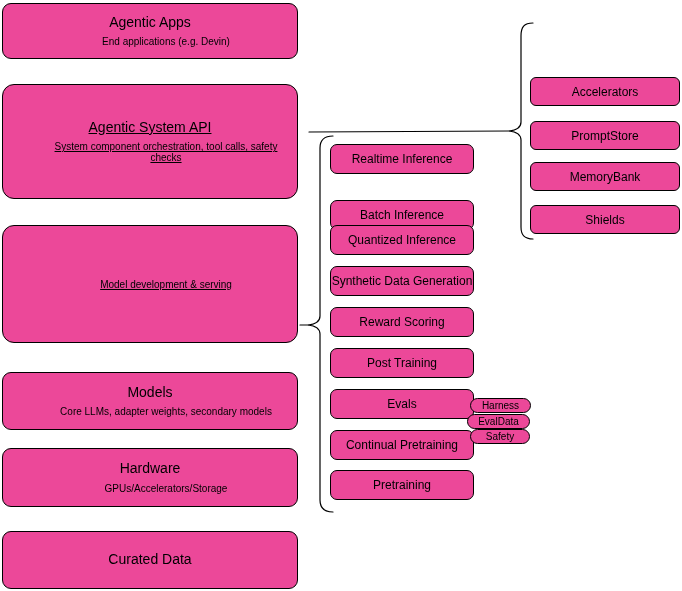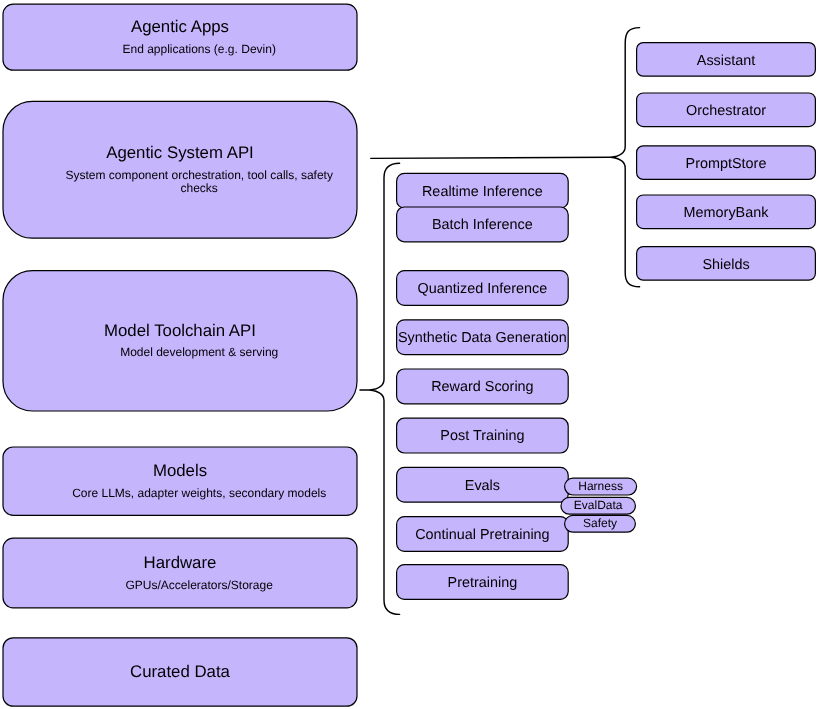--- a/index.html
+++ b/index.html
@@ -26,37 +26,38 @@
   }
   .wires path {
     fill: none;
     stroke: #000000;
     stroke-width: 1.2;
     stroke-linecap: round;
   }
   .box {
     position: absolute;
     box-sizing: border-box;
-    background: #c4b5fd;
+    background: #ec4899;
     border: 1px solid #000000;
     display: flex;
     flex-direction: column;
     align-items: center;
     justify-content: center;
     text-align: center;
   }
   .left-box {
     left: 2px;
     width: 296px;
     border-radius: 9px;
     gap: 6px;
     padding: 0 10px;
   }
   .left-box.big {
-    border-radius: 25px;
+    border-radius: 12px;
+    text-decoration: underline;
   }
   .left-box .title {
     font-size: 14px;
     line-height: 1.1;
   }
   .left-box .subtitle {
     font-size: 10px;
     line-height: 1.1;
     margin-left: 32px;
   }
@@ -99,42 +100,41 @@
     <div class="title">Agentic Apps</div>
     <div class="subtitle">End applications (e.g. Devin)</div>
   </div>
 
   <div class="box left-box big" style="top:84px;height:115px">
     <div class="title">Agentic System API</div>
     <div class="subtitle">System component orchestration, tool calls, safety checks</div>
   </div>
 
   <div class="box left-box big" style="top:225px;height:118px">
-    <div class="title">Model Toolchain API</div>
     <div class="subtitle">Model development &amp; serving</div>
   </div>
 
   <div class="box left-box" style="top:372px;height:58px">
     <div class="title">Models</div>
     <div class="subtitle">Core LLMs, adapter weights, secondary models</div>
   </div>
 
   <div class="box left-box" style="top:448px;height:59px">
     <div class="title">Hardware</div>
     <div class="subtitle">GPUs/Accelerators/Storage</div>
   </div>
 
   <div class="box left-box" style="top:531px;height:58px">
     <div class="title">Curated Data</div>
   </div>
 
   <div class="box mid-box" style="top:144px">
     <span>Realtime Inference</span>
   </div>
-  <div class="box mid-box" style="top:172px">
+  <div class="box mid-box" style="top:200px">
     <span>Batch Inference</span>
   </div>
   <div class="box mid-box" style="top:225px">
     <span>Quantized Inference</span>
   </div>
   <div class="box mid-box" style="top:266px">
     <span>Synthetic Data Generation</span>
   </div>
   <div class="box mid-box" style="top:307px">
     <span>Reward Scoring</span>
@@ -155,25 +155,22 @@
   <div class="box oval" style="left:470px;top:378px;width:61px">
     <span>Harness</span>
   </div>
   <div class="box oval" style="left:467px;top:394px;width:63px">
     <span>EvalData</span>
   </div>
   <div class="box oval" style="left:470px;top:409px;width:60px">
     <span>Safety</span>
   </div>
 
-  <div class="box right-box" style="top:35px">
-    <span>Assistant</span>
-  </div>
   <div class="box right-box" style="top:77px">
-    <span>Orchestrator</span>
+    <span>Accelerators</span>
   </div>
   <div class="box right-box" style="top:121px">
     <span>PromptStore</span>
   </div>
   <div class="box right-box" style="top:205px">
     <span>Shields</span>
   </div>
   <div class="box right-box" style="top:162px">
     <span>MemoryBank</span>
   </div>

